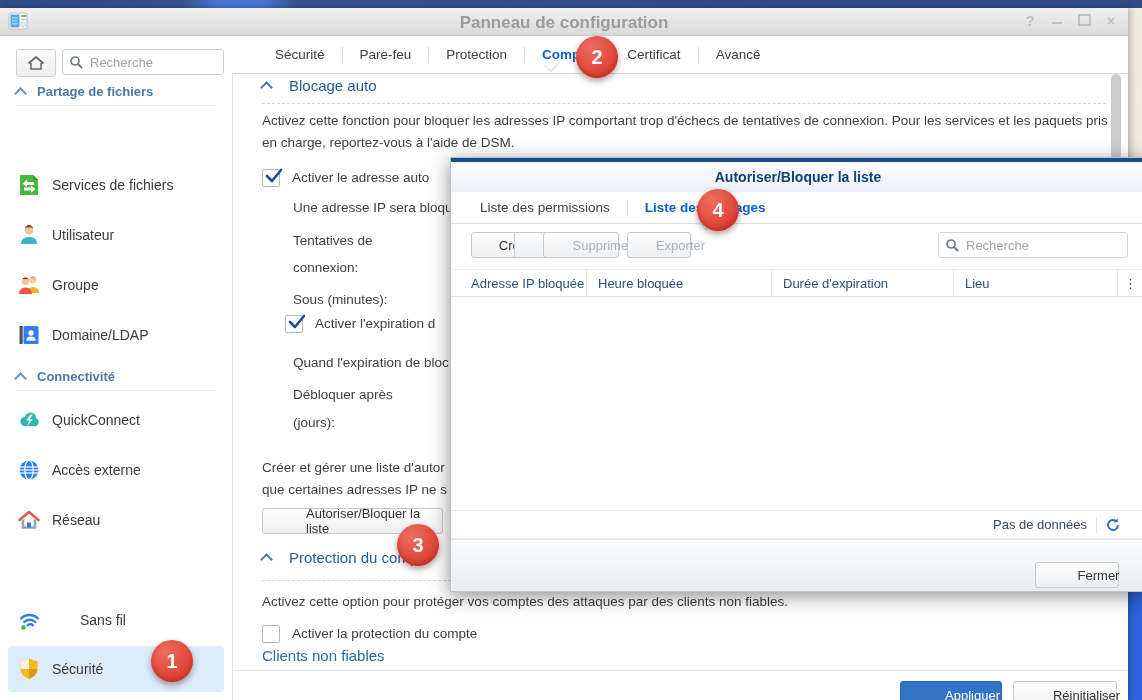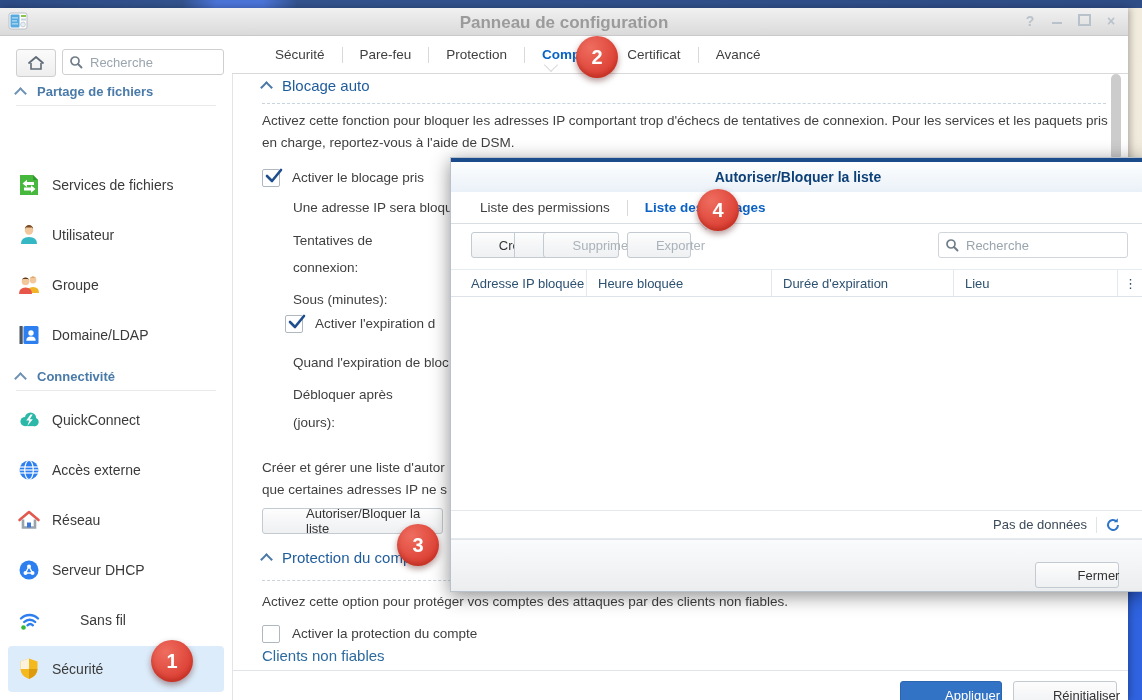--- a/index.html
+++ b/index.html
@@ -35,21 +35,21 @@
   .side-icon{width:26px;height:26px;margin-left:8px;flex:0 0 26px;}
 
   
   .tabbar{left:232px;top:28px;width:896px;height:38px;border-bottom:1px solid #d9d9d9;display:flex;align-items:center;padding-left:26px;box-sizing:border-box;background:#fff;}
   .tab{padding:0 17px;font-size:13.5px;color:#3f3f3f;height:30px;line-height:30px;cursor:pointer;white-space:nowrap;}
   .tab.active{color:#0b62c4;font-weight:bold;}
   .tab-div{width:1px;height:16px;background:#d9d9d9;}
   .tab-notch{left:546px;top:60px;width:9px;height:9px;background:#fff;border-left:1px solid #d9d9d9;border-top:1px solid #d9d9d9;transform:rotate(225deg);}
 
   
-  .sec-title{display:flex;align-items:center;gap:11px;font-size:15px;color:#1f5c9b;}
+  .sec-title{display:flex;align-items:center;gap:18px;font-size:15px;color:#1f5c9b;}
   .sec-title .chev{border-color:#4a7aa8;}
   .dashed{border-top:1px dashed #c9d4dd;height:0;}
   .desc{font-size:13.5px;color:#3f3f3f;line-height:22px;}
   .flabel{font-size:13.5px;color:#3f3f3f;white-space:nowrap;}
   .checkbox{width:16px;height:16px;background:#fff;border:1px solid #b0b8bf;border-radius:2px;position:absolute;}
   .checkbox svg{position:absolute;left:1px;top:-3px;}
   .btn{border:1px solid #c3cad1;border-radius:3px;background:linear-gradient(#fdfdfd,#eef0f2);font-size:13px;color:#333;display:flex;align-items:center;justify-content:center;cursor:pointer;box-sizing:border-box;padding-left:43px;}
   .btn.disabled{color:#aab2b9;cursor:default;}
   .btn.primary{background:#3273c5;border-color:#2c66b0;color:#fff;}
   .scroll-thumb{left:1111px;top:74px;width:10px;height:86px;background:#cccccc;border-radius:5px;}
@@ -194,34 +194,20 @@
         <span class="lbl">Accès externe</span>
       </div>
       <div class="side-item" style="top:461px;">
         <svg class="side-icon" viewBox="0 0 26 26">
             <path d="M3.5 13 L13 5 L22.5 13" fill="none" stroke="#e05a4e" stroke-width="2.6" stroke-linecap="round" stroke-linejoin="round"></path>
             <path d="M7 12.5 V20.5 H19 V12.5" fill="none" stroke="#9aa4ad" stroke-width="2.6"></path>
             <rect x="11" y="15.5" width="4" height="5" fill="#3a77d8"></rect>
           </svg>
         <span class="lbl">Réseau</span>
       </div>
-      <div class="side-item" style="top:511px;">
-        <svg class="side-icon" viewBox="0 0 26 26">
-            <circle cx="13" cy="13" r="9.5" fill="#2d7ff0"></circle>
-            <g stroke="#fff" stroke-width="1.4">
-              <line x1="13" y1="9.5" x2="9.5" y2="16"></line>
-              <line x1="13" y1="9.5" x2="16.5" y2="16"></line>
-              <line x1="9.5" y1="16" x2="16.5" y2="16"></line>
-            </g>
-            <circle cx="13" cy="9.5" r="2" fill="#fff"></circle>
-            <circle cx="9.5" cy="16" r="2" fill="#fff"></circle>
-            <circle cx="16.5" cy="16" r="2" fill="#fff"></circle>
-          </svg>
-        <span class="lbl">Serveur DHCP</span>
-      </div>
       <div class="side-item" style="top:561px;gap:38px;">
         <svg class="side-icon" viewBox="0 0 26 26">
             <path d="M5 11.5 a12 12 0 0 1 17 0" fill="none" stroke="#2d7ff0" stroke-width="2.4" stroke-linecap="round"></path>
             <path d="M8.2 15 a8 8 0 0 1 11 0" fill="none" stroke="#2d7ff0" stroke-width="2.4" stroke-linecap="round"></path>
             <path d="M11.5 18.3 a4 4 0 0 1 5.4 0" fill="none" stroke="#2d7ff0" stroke-width="2.4" stroke-linecap="round"></path>
             <circle cx="7.5" cy="20.5" r="2.3" fill="#35b83a"></circle>
           </svg>
         <span class="lbl">Sans fil</span>
       </div>
       <div class="side-item selected" style="top:610px;">
@@ -256,21 +242,21 @@
     <span>Blocage auto</span>
   </div>
   <div class="abs dashed" style="left:262px;top:103px;width:844px;"></div>
   <div class="abs desc" style="left:262px;top:110px;width:846px;">Activez cette fonction pour bloquer les adresses IP comportant trop d'échecs de tentatives de connexion. Pour les services et les paquets pris en charge, reportez-vous à l'aide de DSM.</div>
 
   <div class="abs checkbox" style="left:262px;top:169px;">
     <svg width="20" height="20" viewBox="0 0 20 20">
         <path d="M3 9 l5 5 L17 3" fill="none" stroke="#1f4e8f" stroke-width="2.6" stroke-linecap="round" stroke-linejoin="round"></path>
       </svg>
   </div>
-  <div class="abs flabel" style="left:292px;top:170px;">Activer le blocage pris</div>
+  <div class="abs flabel" style="left:292px;top:170px;">Activer le adresse auto</div>
 
   <div class="abs flabel" style="left:293px;top:200px;">Une adresse IP sera bloqu</div>
   <div class="abs flabel" style="left:293px;top:233px;">Tentatives de</div>
   <div class="abs flabel" style="left:293px;top:260px;">connexion:</div>
   <div class="abs flabel" style="left:293px;top:292px;">Sous (minutes):</div>
 
   <div class="abs checkbox" style="left:285px;top:315px;">
     <svg width="20" height="20" viewBox="0 0 20 20">
         <path d="M3 9 l5 5 L17 3" fill="none" stroke="#1f4e8f" stroke-width="2.6" stroke-linecap="round" stroke-linejoin="round"></path>
       </svg>

